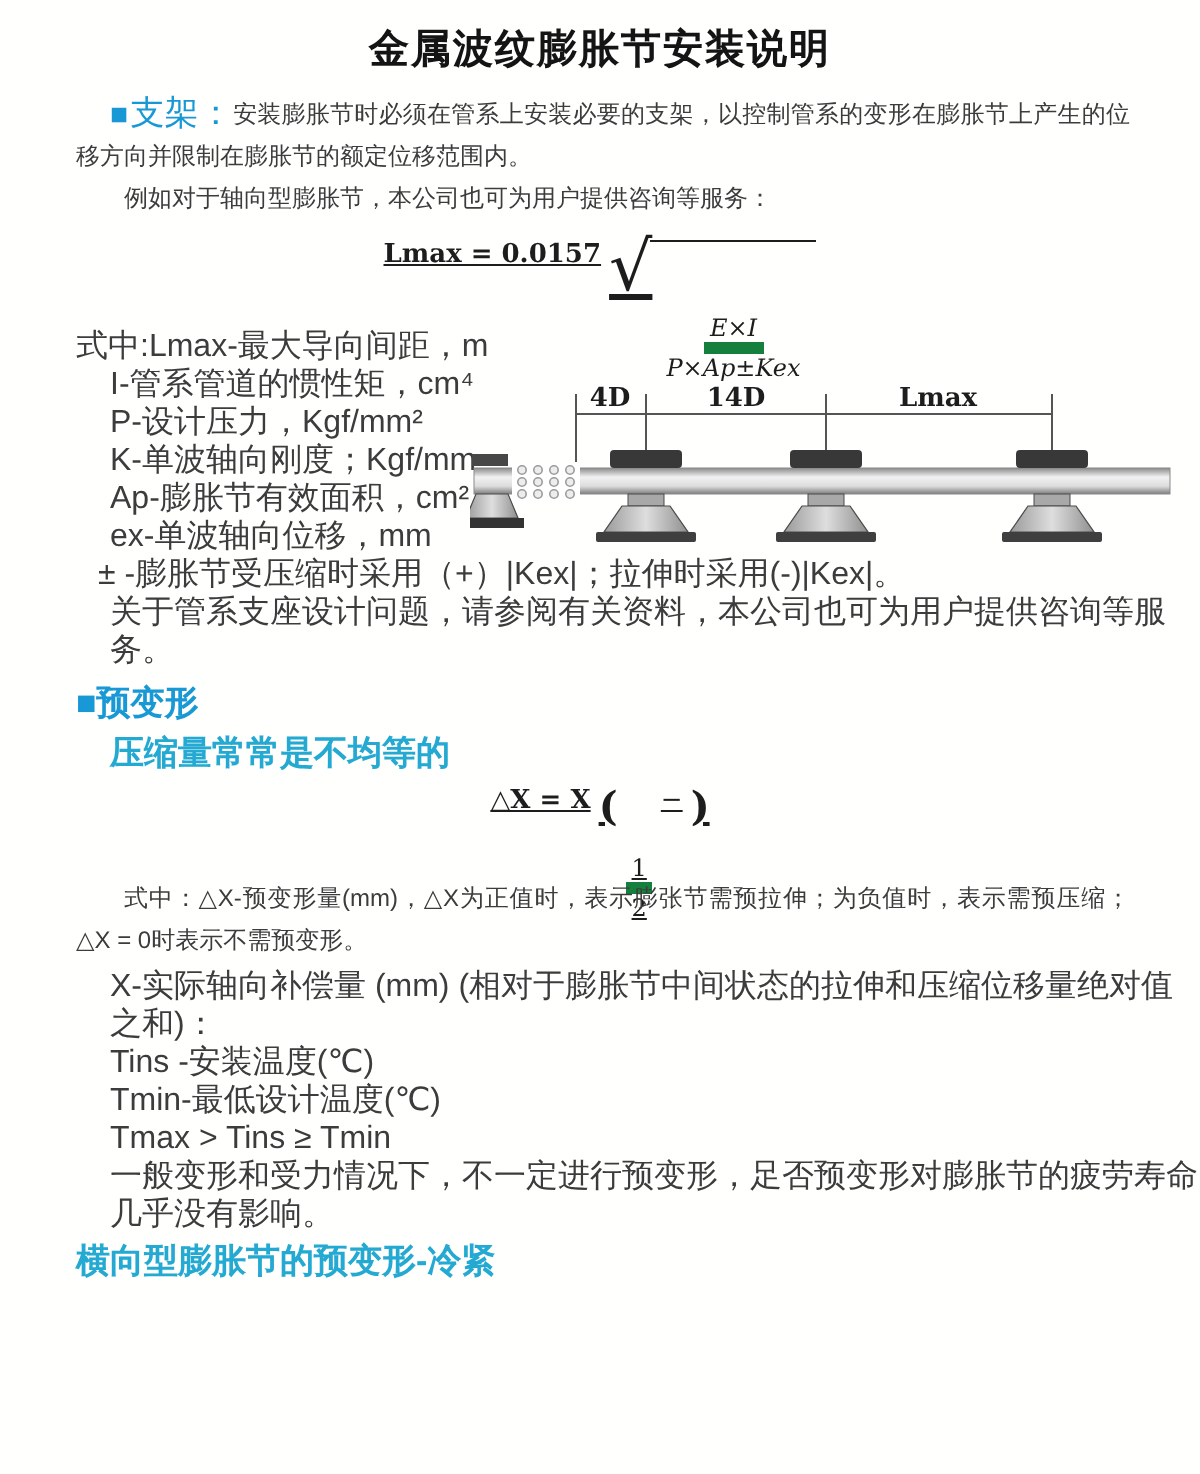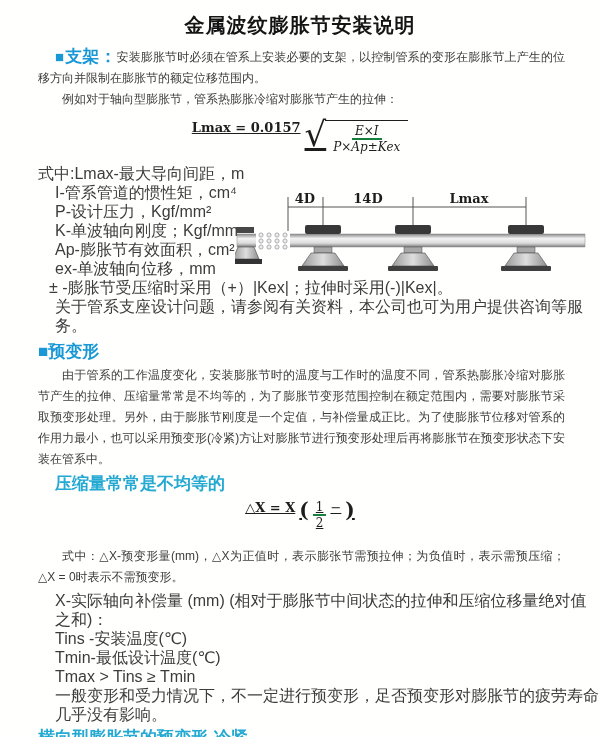--- a/index.html
+++ b/index.html
@@ -14,40 +14,40 @@
   .title{
     text-align:center;
     font-size:20px;line-height:26px;
     font-weight:bold;color:#141414;
     letter-spacing:1px;
     margin:12px 0 8px 0;
   }
   .para{font-size:12px;line-height:21px;margin:0 35px 0 38px;text-align:justify;}
   .indent{ text-indent:17px; }
   .indent2{ text-indent:2em; }
-  .sec-head{font-size:17px;font-weight:bold;color:#1898d5;vertical-align:-1px;}
+  .sec-head{font-size:17px;font-weight:normal;color:#1898d5;vertical-align:-1px;}
   .sec-head .sq{font-size:15px;margin-right:1px;}
   .sec-head-block{font-size:17px;font-weight:bold;color:#1898d5;margin:6px 0 2px 38px;line-height:22px;}
   .sub-head{font-size:17px;font-weight:bold;color:#23a9d2;line-height:21px;margin:3px 0 3px 55px;}
   .sub-head.flush{margin-left:38px;}
 
   
   .formula{
     display:flex;justify-content:center;align-items:flex-start;gap:4px;
     font-family:"DejaVu Serif","Liberation Serif",serif;
     color:#1d1d1d;font-size:13px;text-decoration:underline;
   }
   .f1{margin:10px 0 6px 0;height:38px;}
   .f2{margin:6px 0 6px 0;height:40px;}
   .fbold{font-weight:bold;}
   .ital{font-style:italic;}
   .radical{font-size:34px;line-height:30px;font-weight:400;margin-right:-5px;transform:translateY(-1px);}
   .radicand{display:inline-block;border-top:1.5px solid #1d1d1d;padding:2px 5px 0 5px;}
   .frac{display:inline-flex;flex-direction:column;align-items:center;font-size:12px;line-height:14px;}
-  .frac .fnum{border-bottom:2px solid #15803d;padding:0 3px;}
+  .frac .fnum{border-bottom:6px solid #15803d;padding:0 3px;margin-top:34px;}
   .frac .fden{padding:0 3px;}
   .paren{font-size:20px;font-weight:bold;line-height:20px;}
 
   
   .defs{margin:3px 0 0 0;font-size:16px;}
   .defs .dline{line-height:19px;margin-left:55px;}
   .defs .dline.flush{margin-left:38px;}
   .defs .dline.pm{margin-left:49px;}
   .defs2 .dline{line-height:19px;}
 
@@ -57,21 +57,21 @@
   .dimlabel{font-family:"DejaVu Serif","Liberation Serif",serif;font-weight:bold;font-size:13px;fill:#1d1d1d;}
 </style>
 </head>
 <body>
 
 <div class="page">
 
   <div class="title">金属波纹膨胀节安装说明</div>
 
   <p class="para indent"><span class="sec-head"><span class="sq">■</span><span>支架：</span></span><span>安装膨胀节时必须在管系上安装必要的支架，以控制管系的变形在膨胀节上产生的位移方向并限制在膨胀节的额定位移范围内。</span></p>
-  <p class="para indent2">例如对于轴向型膨胀节，管系热膨胀冷缩对膨胀节产生的拉伸：</p>
+  <p class="para indent2">例如对于轴向型膨胀节，本公司也可为用户提供咨询等服务：</p>
 
   <div class="formula f1">
     <span class="fbold">Lmax = 0.0157</span>
     <span class="radical">√</span>
     <span class="radicand">
       <span class="frac">
         <span class="fnum ital">E×I</span>
         <span class="fden ital">P×Ap±Kex</span>
       </span>
     </span>
@@ -156,21 +156,20 @@
       <g>
         <rect x="273" y="35" width="36" height="9" rx="2" fill="#383838"></rect>
         <rect x="282" y="57" width="18" height="6" fill="#a8a8a8" stroke="#4a4a4a" stroke-width="0.5"></rect>
         <polygon points="279,63 303,63 312,76 270,76" fill="url(#pedGrad)" stroke="#4a4a4a" stroke-width="0.6"></polygon>
         <rect x="266" y="76" width="50" height="5" rx="1" fill="#3f3f3f"></rect>
       </g>
     </svg>
   </div>
 
   <div class="sec-head-block"><span class="sq">■</span><span>预变形</span></div>
-  <p class="para indent2">由于管系的工作温度变化，安装膨胀节时的温度与工作时的温度不同，管系热膨胀冷缩对膨胀节产生的拉伸、压缩量常常是不均等的，为了膨胀节变形范围控制在额定范围内，需要对膨胀节采取预变形处理。另外，由于膨胀节刚度是一个定值，与补偿量成正比。为了使膨胀节位移对管系的作用力最小，也可以采用预变形(冷紧)方让对膨胀节进行预变形处理后再将膨胀节在预变形状态下安装在管系中。</p>
 
   <div class="sub-head">压缩量常常是不均等的</div>
 
   <div class="formula f2">
     <span class="fbold">△X = X</span>
     <span class="paren">(</span>
     <span class="frac">
       <span class="fnum">1</span>
       <span class="fden">2</span>
     </span>

